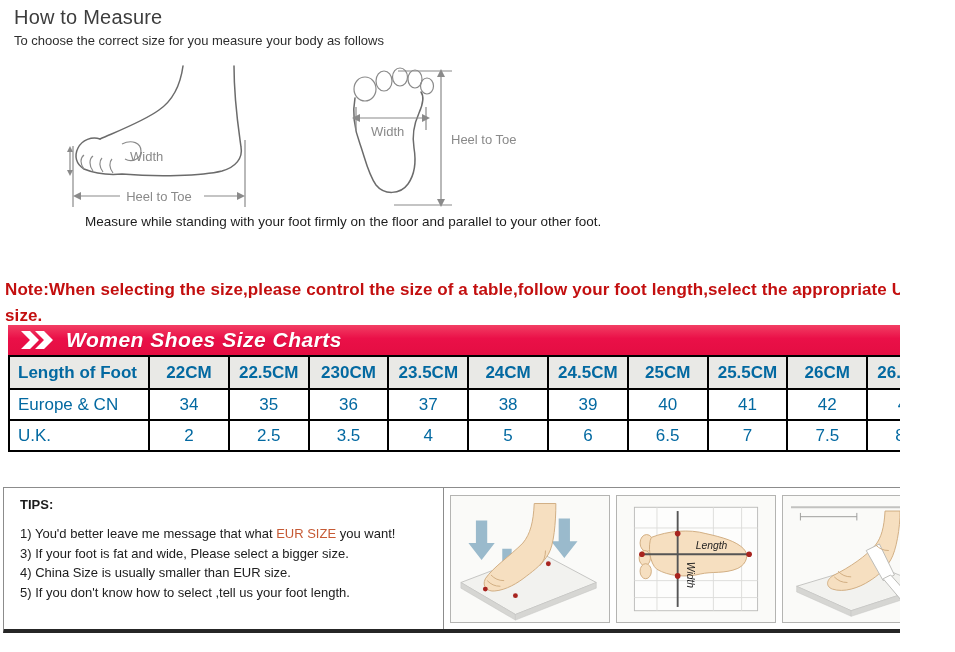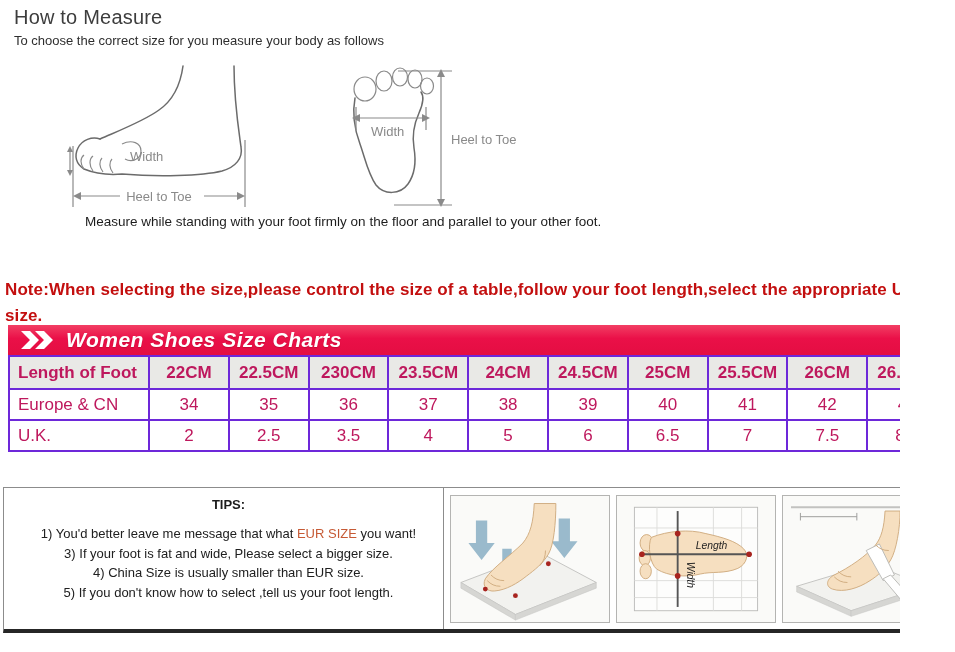--- a/index.html
+++ b/index.html
@@ -33,32 +33,32 @@
     height:30px; display:flex; align-items:center;
     background:linear-gradient(180deg,#f23f64 0%, #ea1048 45%, #e40d42 100%);
   }
   .chart-banner .chev { margin:0 12px 0 10px; }
   .chart-banner-title {
     color:#ffffff; font-size:21px; font-weight:bold; font-style:italic;
     letter-spacing:.5px; text-shadow:0 1px 1px rgba(140,0,30,.35);
   }
   table.size-table { border-collapse:collapse; width:940px; table-layout:fixed; }
   table.size-table td {
-    border:2px solid #6d28d9; height:31px; text-align:center;
-    font-size:17px; color:#be185d; background:#ffffff; overflow:hidden;
+    border:2px solid #000000; height:31px; text-align:center;
+    font-size:17px; color:#0369a1; background:#ffffff; overflow:hidden;
   }
   table.size-table tr.head td { font-weight:bold; background:#e9e9e6; height:33px; }
   table.size-table tr.alt td { background:#e3e3e0; }
   table.size-table td.lbl { text-align:left; padding-left:8px; }
   .bottom-wrap {
     position:absolute; left:3px; top:487px; width:945px; height:146px;
     border:1px solid #8c8c8c; border-bottom:4px solid #262626;
     display:flex; background:#fff;
   }
-  .tips-box { width:440px; border-right:1px solid #8c8c8c; padding:9px 6px 0 16px;text-align:center; }
+  .tips-box { width:440px; border-right:1px solid #8c8c8c; padding:9px 6px 0 16px; }
   .tips-heading { font-size:13px; font-weight:bold; color:#1c1c1c; margin-bottom:12px; }
   .tip-line { font-size:13px; line-height:19.5px; color:#202020; }
   .tip-line .hl { color:#c65a35; }
   .panels { flex:1; display:flex; gap:6px; padding:7px 5px 6px 6px;font-style:italic; }
   .panel { flex:1; border:1px solid #b4b4b2; background:#fafaf8; overflow:hidden; }
   .panel svg { display:block; width:100%; height:100%; }
   .dg { stroke:#6b6b6b; fill:none; stroke-width:1.5; stroke-linecap:round; }
   .dg-thin { stroke:#8a8a8a; fill:none; stroke-width:1.2; }
   .dg-label { font-size:13px; fill:#8a8a8a; font-family:"Liberation Sans",sans-serif; }
   .skin { fill:#f6dfc0; stroke:#cfab7e; stroke-width:1; }

